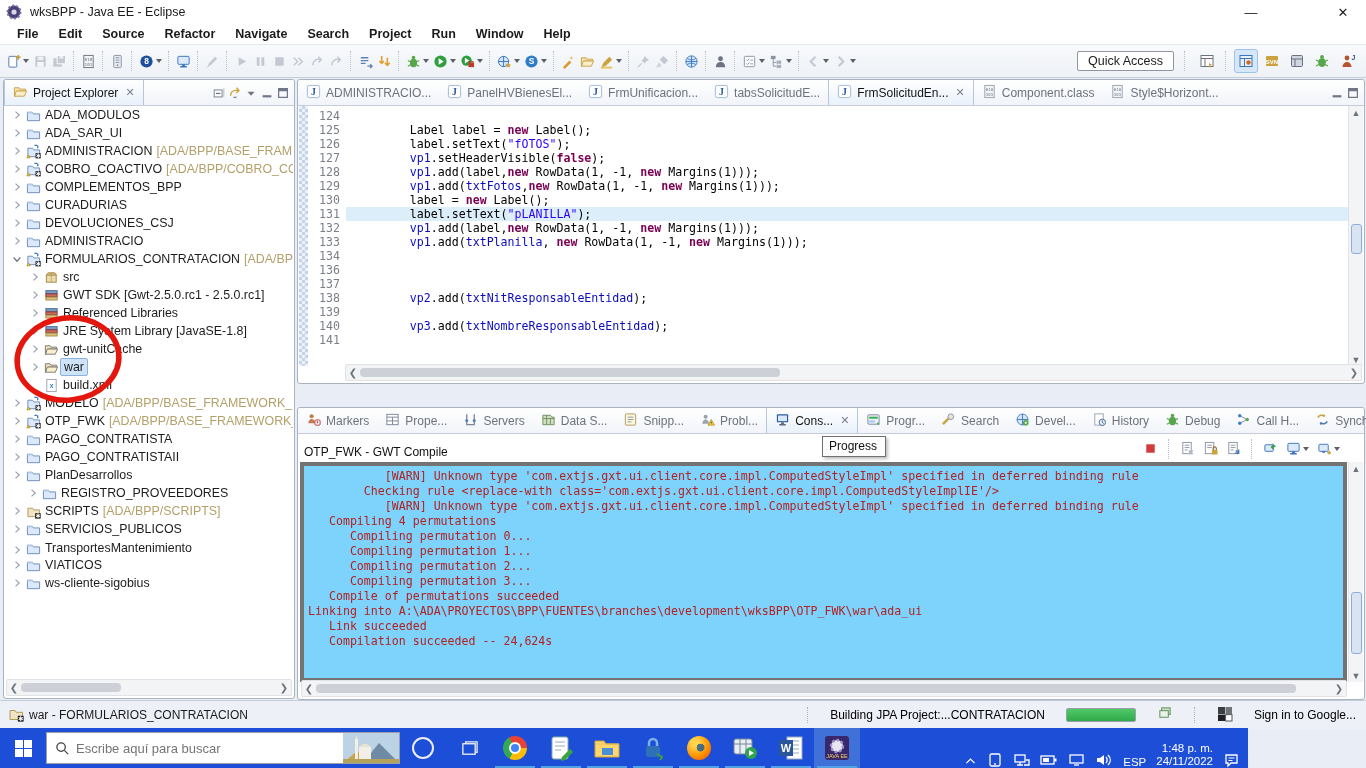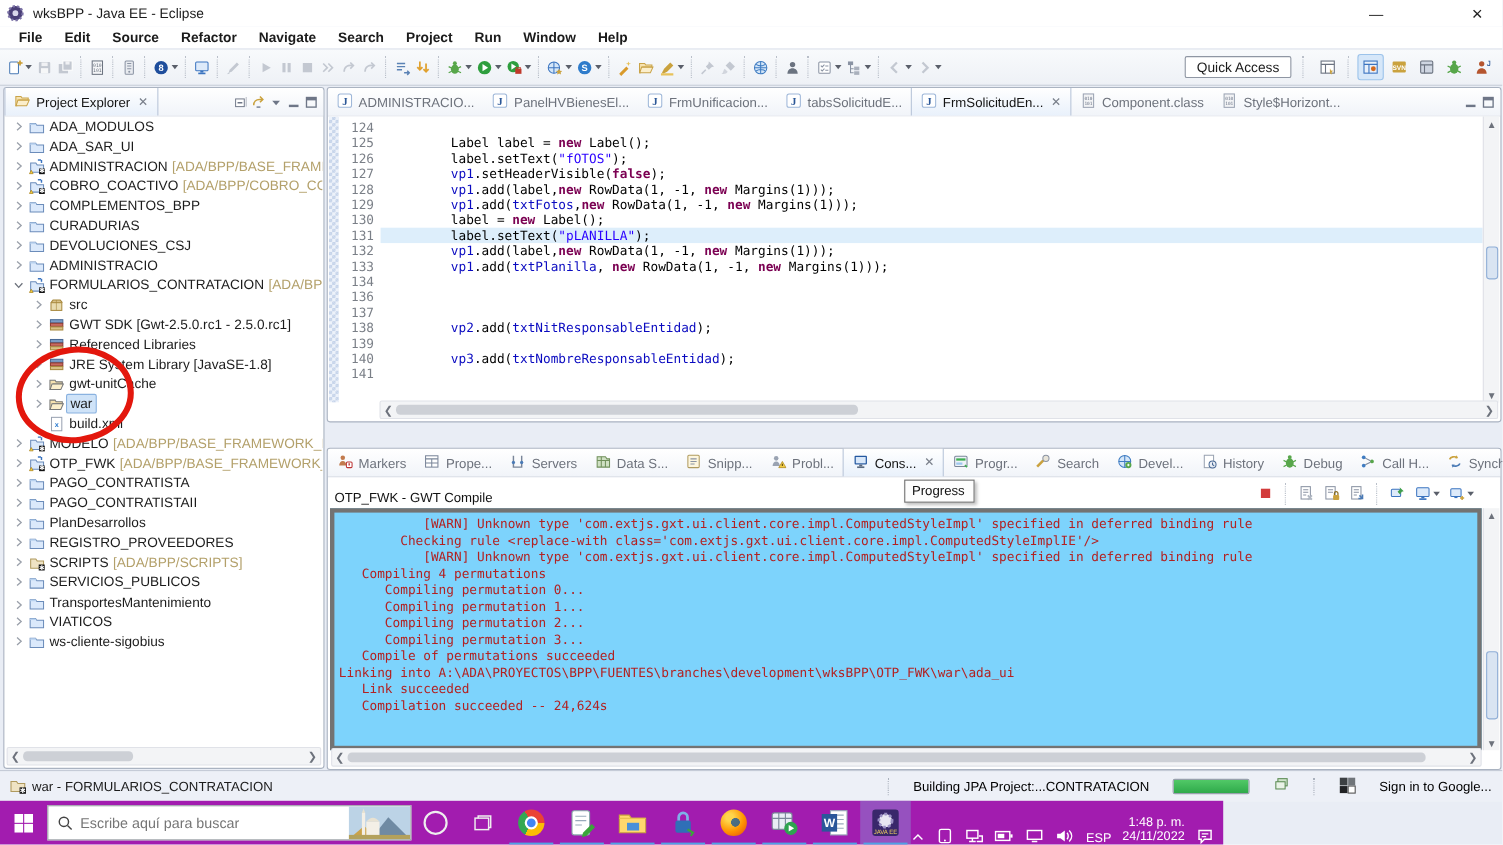--- a/index.html
+++ b/index.html
@@ -76,21 +76,21 @@
   #tooltip-progress{position:absolute;left:822px;top:436px;background:#fdfdfd;border:1px solid #707070;padding:2px 8px 3px 6px;font-size:12px;color:#111;box-shadow:2px 2px 3px rgba(0,0,0,.25);z-index:40;}
   
   #annotation{position:absolute;left:10px;top:310px;z-index:50;pointer-events:none;}
   
   #statusbar{position:absolute;left:0;top:700px;width:1366px;height:28px;background:#edf0f7;border-top:1px solid #c5cbd7;display:flex;align-items:center;}
   #status-left{display:flex;align-items:center;gap:5px;padding-left:8px;color:#1b1b1b;flex:1;}
   #status-right{display:flex;align-items:center;gap:21px;padding-right:10px;}
   .st-sep{width:1px;height:16px;border-left:1px dotted #aab1bd;}
   #jpa-progress{width:68px;height:12px;border:1px solid #98a0ad;border-radius:2px;background:linear-gradient(#51c967,#2fa94a);}
   
-  #taskbar{position:absolute;left:0;top:728px;width:1112px;height:40px;background:#a21caf;display:flex;align-items:stretch;}
+  #taskbar{position:absolute;left:0;top:728px;width:1248px;height:40px;background:#1d4ed8;display:flex;align-items:stretch;}
   #start-btn{width:46px;display:flex;align-items:center;justify-content:center;}
   #tb-search{width:352px;margin:4px 0;background:#fff;display:flex;align-items:center;position:relative;border:1px solid #9aa0a6;}
   #tb-search input{border:none;outline:none;flex:1;font-size:13px;font-family:"Liberation Sans",sans-serif;color:#303030;background:transparent;padding-left:6px;}
   #search-img{width:56px;height:100%;flex:none;}
   .tb-slot{width:46px;display:flex;align-items:center;justify-content:center;position:relative;}
   .tb-slot .runline{position:absolute;bottom:0;left:3px;right:3px;height:2.5px;background:#4fa3e3;}
   .tb-slot.active{background:rgba(130,180,220,.35);}
   #tray{margin-left:auto;display:flex;align-items:flex-end;gap:10px;padding-right:8px;color:#fff;}
   #tray .tlabel{font-size:11.5px;color:#fff;}
   #clockbox{text-align:right;font-size:11.5px;line-height:13px;color:#fff;}
@@ -802,21 +802,21 @@
           <span class="ticon">
             <svg width="15" height="15" viewBox="0 0 16 16">
               <path d="M1.5 4.5h5.2l1.3 1.8h6.5v7.2h-13z" fill="#dbe9fb" stroke="#6b8cba"></path>
               <path d="M1.5 4.5h5.2l1 1.4H1.5z" fill="#b8d1ee"></path>
             </svg>
           </span>
           <span class="lblwrap">
             <span>PlanDesarrollos</span>
           </span>
         </div>
-        <div class="trow" style="padding-left: 4px; text-align: right;">
+        <div class="trow" style="padding-left: 20px; text-align: right;">
           <span class="chev">
             <svg width="12" height="12" viewBox="0 0 16 16">
               <path d="M6 3.5l5 4.5-5 4.5" fill="none" stroke="#9aa0aa" stroke-width="1.6"></path>
             </svg>
           </span>
           <span class="ticon">
             <svg width="15" height="15" viewBox="0 0 16 16">
               <path d="M1.5 4.5h5.2l1.3 1.8h6.5v7.2h-13z" fill="#dbe9fb" stroke="#6b8cba"></path>
               <path d="M1.5 4.5h5.2l1 1.4H1.5z" fill="#b8d1ee"></path>
             </svg>

